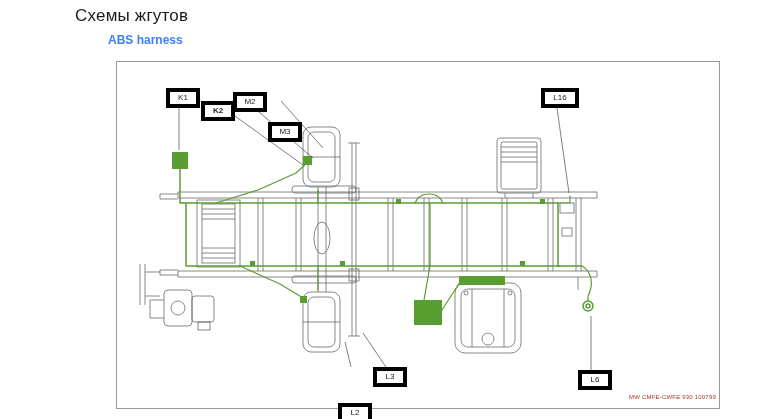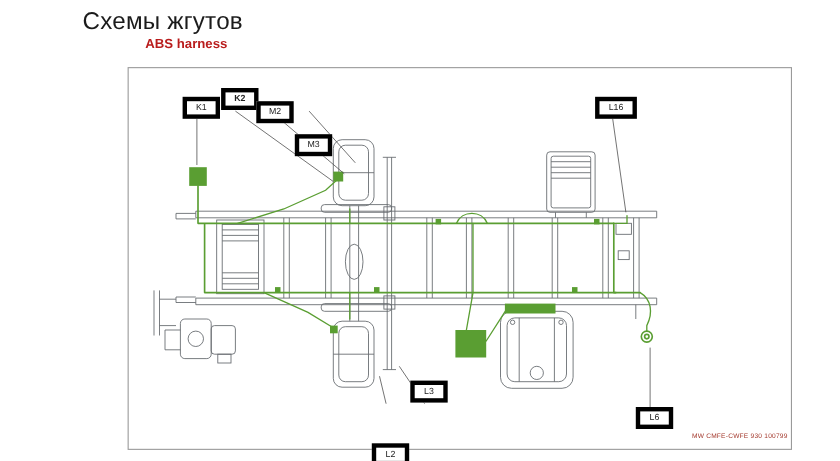--- a/index.html
+++ b/index.html
@@ -2,25 +2,25 @@
 <html><head>
 <meta charset="utf-8">
 <style>
   html,body{margin:0;padding:0;}
   body{
     width:764px;height:419px;position:relative;overflow:hidden;
     background:#ffffff;font-family:"Liberation Sans","DejaVu Sans",sans-serif;
   }
   .page-title{
     position:absolute;left:75px;top:6px;
-    font-size:22px;color:#1b1b1b;letter-spacing:0.2px;
+    font-size:17px;color:#1b1b1b;letter-spacing:0.2px;
   }
   .page-subtitle{
-    position:absolute;left:132px;top:33px;
-    font-size:12px;font-weight:bold;color:#b91c1c;
+    position:absolute;left:108px;top:33px;
+    font-size:12px;font-weight:bold;color:#3b82f6;
   }
   .diagram-svg{position:absolute;left:0;top:0;z-index:1;}
   .conn-label{
     position:absolute;z-index:3;width:26px;height:12px;
     border:4px solid #000000;background:#ffffff;
     font-size:8px;line-height:12px;text-align:center;color:#222;
   }
   .conn-label.wide{width:30px;}
   .footnote{
     position:absolute;z-index:3;right:48px;top:394px;width:160px;
@@ -125,21 +125,21 @@
     <path d="M246,101 L313,158"></path>
     <path d="M281,101 L323,148"></path>
     <path d="M556,101 L569,193"></path>
     <path d="M351,367 L345,342"></path>
     <path d="M386,367 L363,333"></path>
     <path d="M591,370 V316"></path>
   </g>
 </svg>
 
 <div class="conn-label" style="left:166px;top:88px;">K1</div>
-<div class="conn-label" style="left:201px;top:80px;font-weight:bold;">K2</div>
+<div class="conn-label" style="left:201px;top:101px;font-weight:bold;">K2</div>
 <div class="conn-label" style="left:233px;top:92px;">M2</div>
 <div class="conn-label" style="left:268px;top:88px;margin-top:34px;">M3</div>
 <div class="conn-label wide" style="left:541px;top:88px;">L16</div>
 <div class="conn-label" style="left:338px;top:367px;margin-top:36px;">L2</div>
-<div class="conn-label" style="left:373px;top:346px;">L3</div>
+<div class="conn-label" style="left:373px;top:367px;">L3</div>
 <div class="conn-label" style="left:578px;top:370px;text-align:center;">L6</div>
 
 <div class="footnote">MW CMFE-CWFE 930 100799</div>
 
 </body></html>

